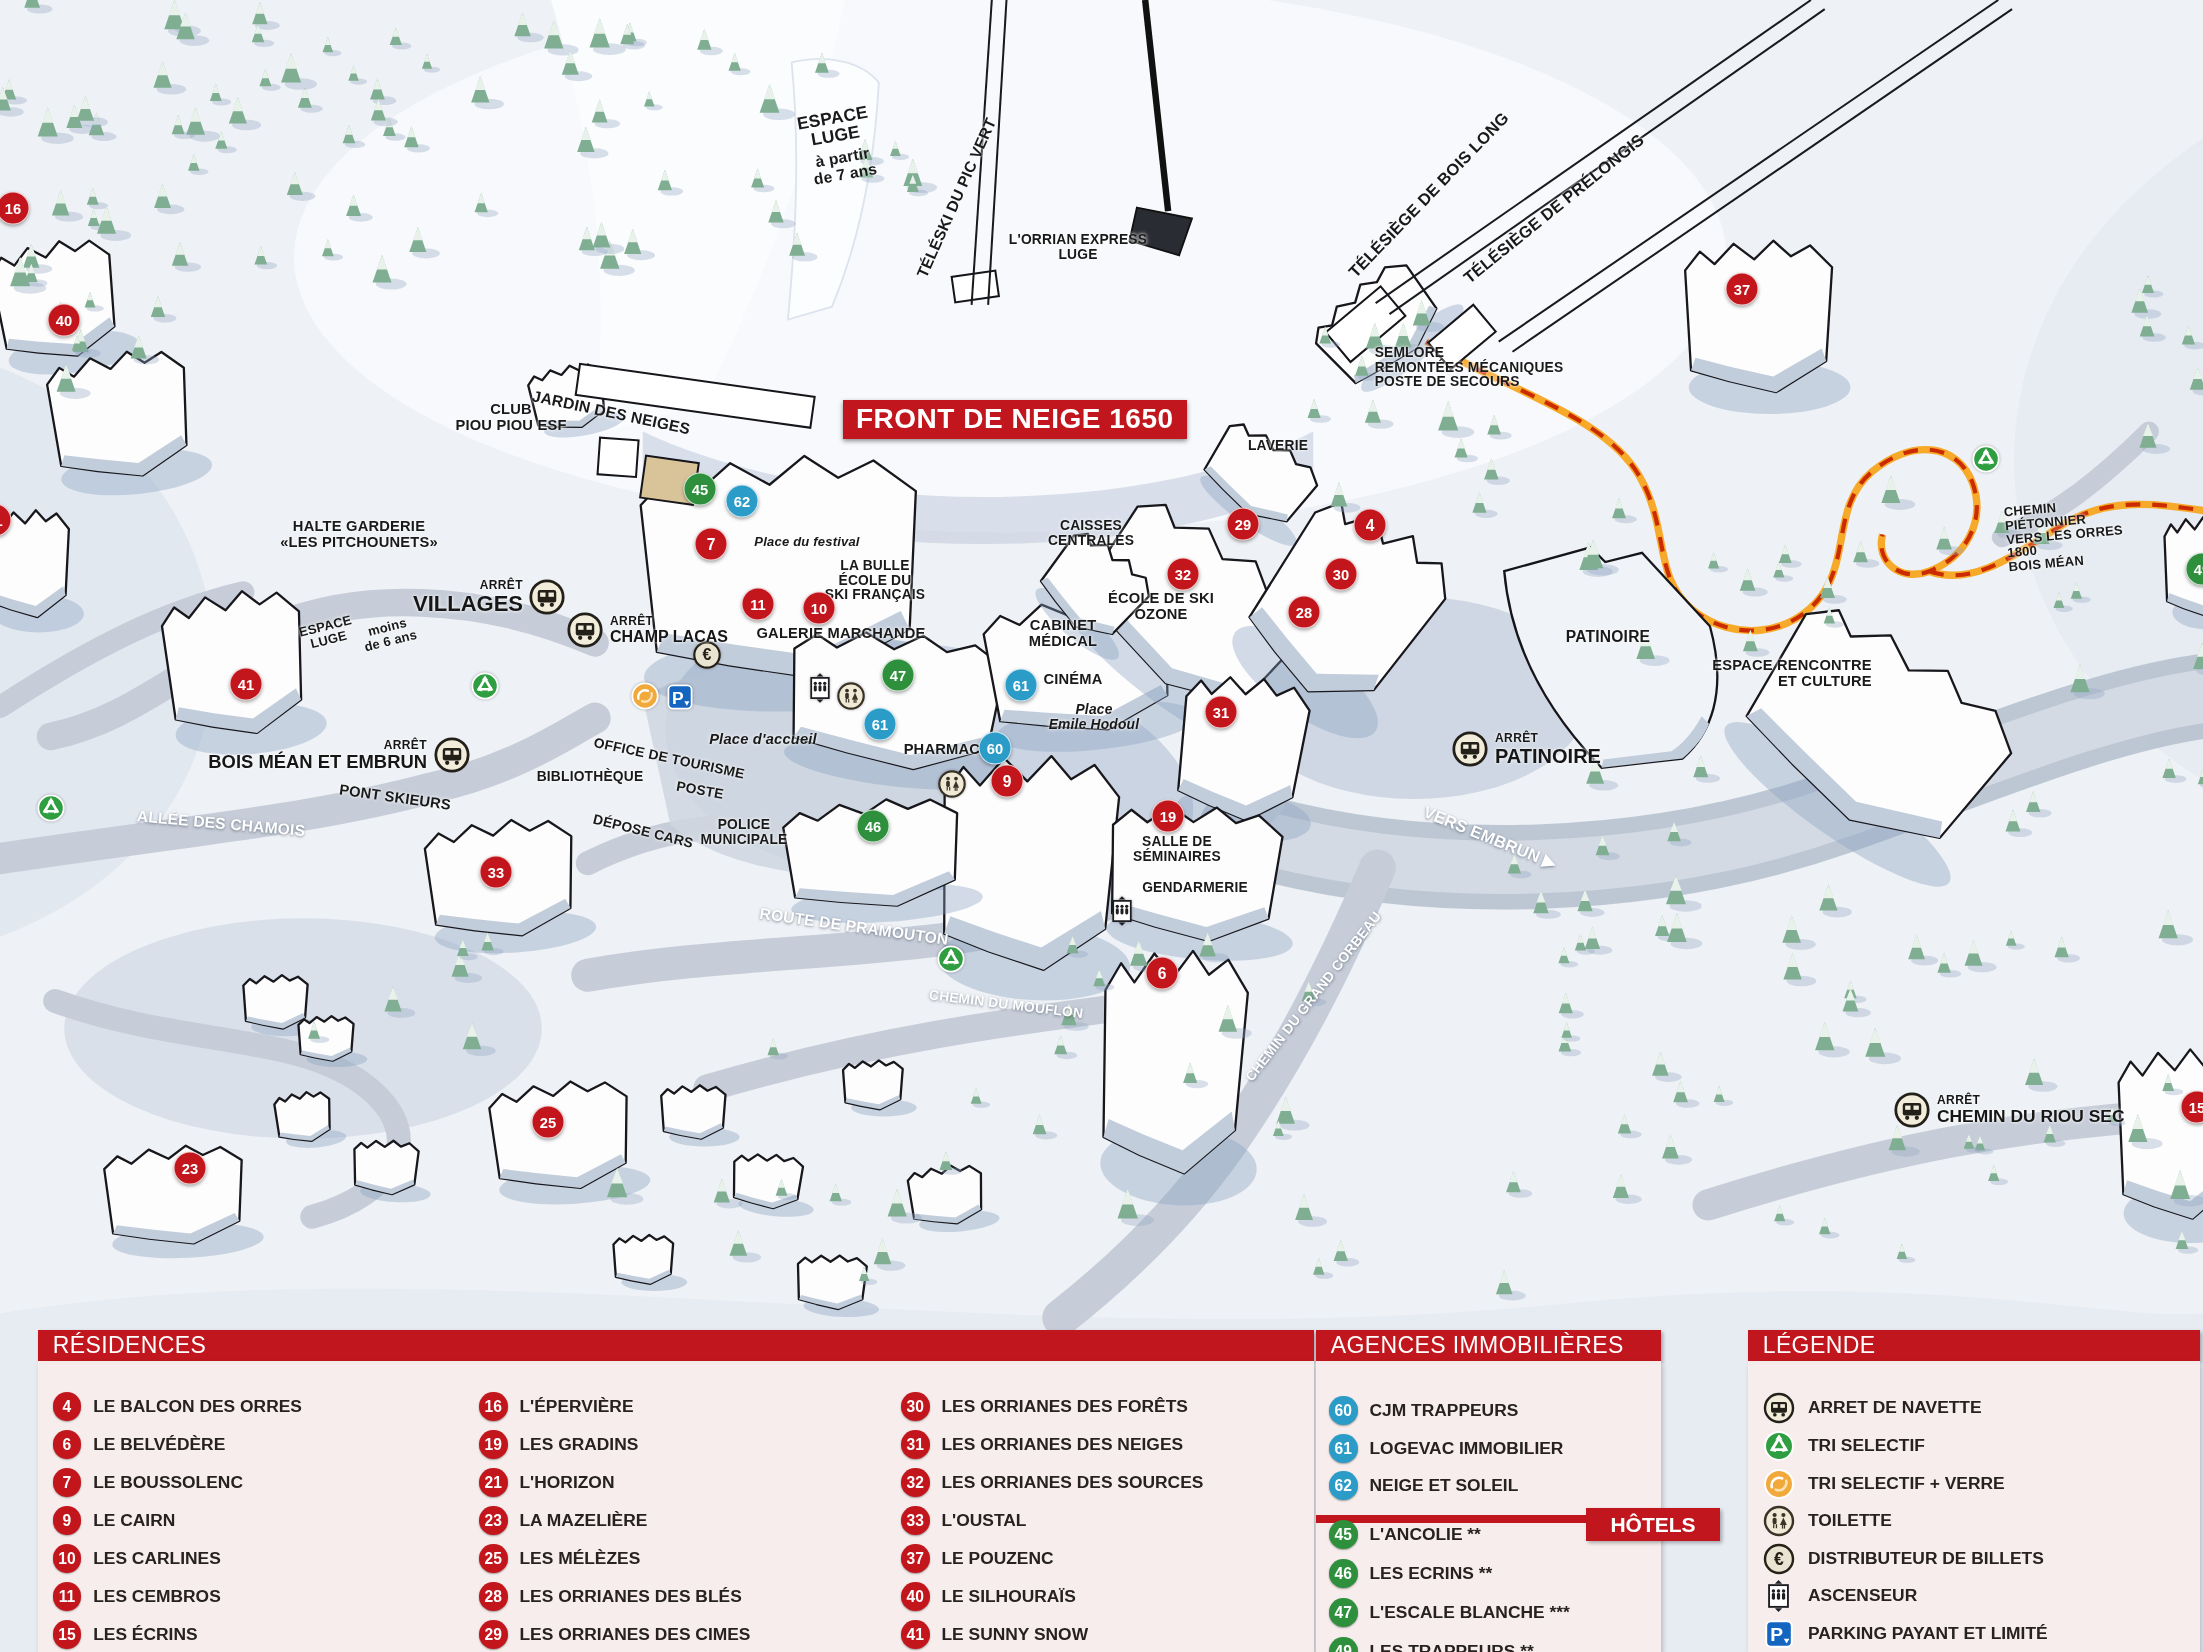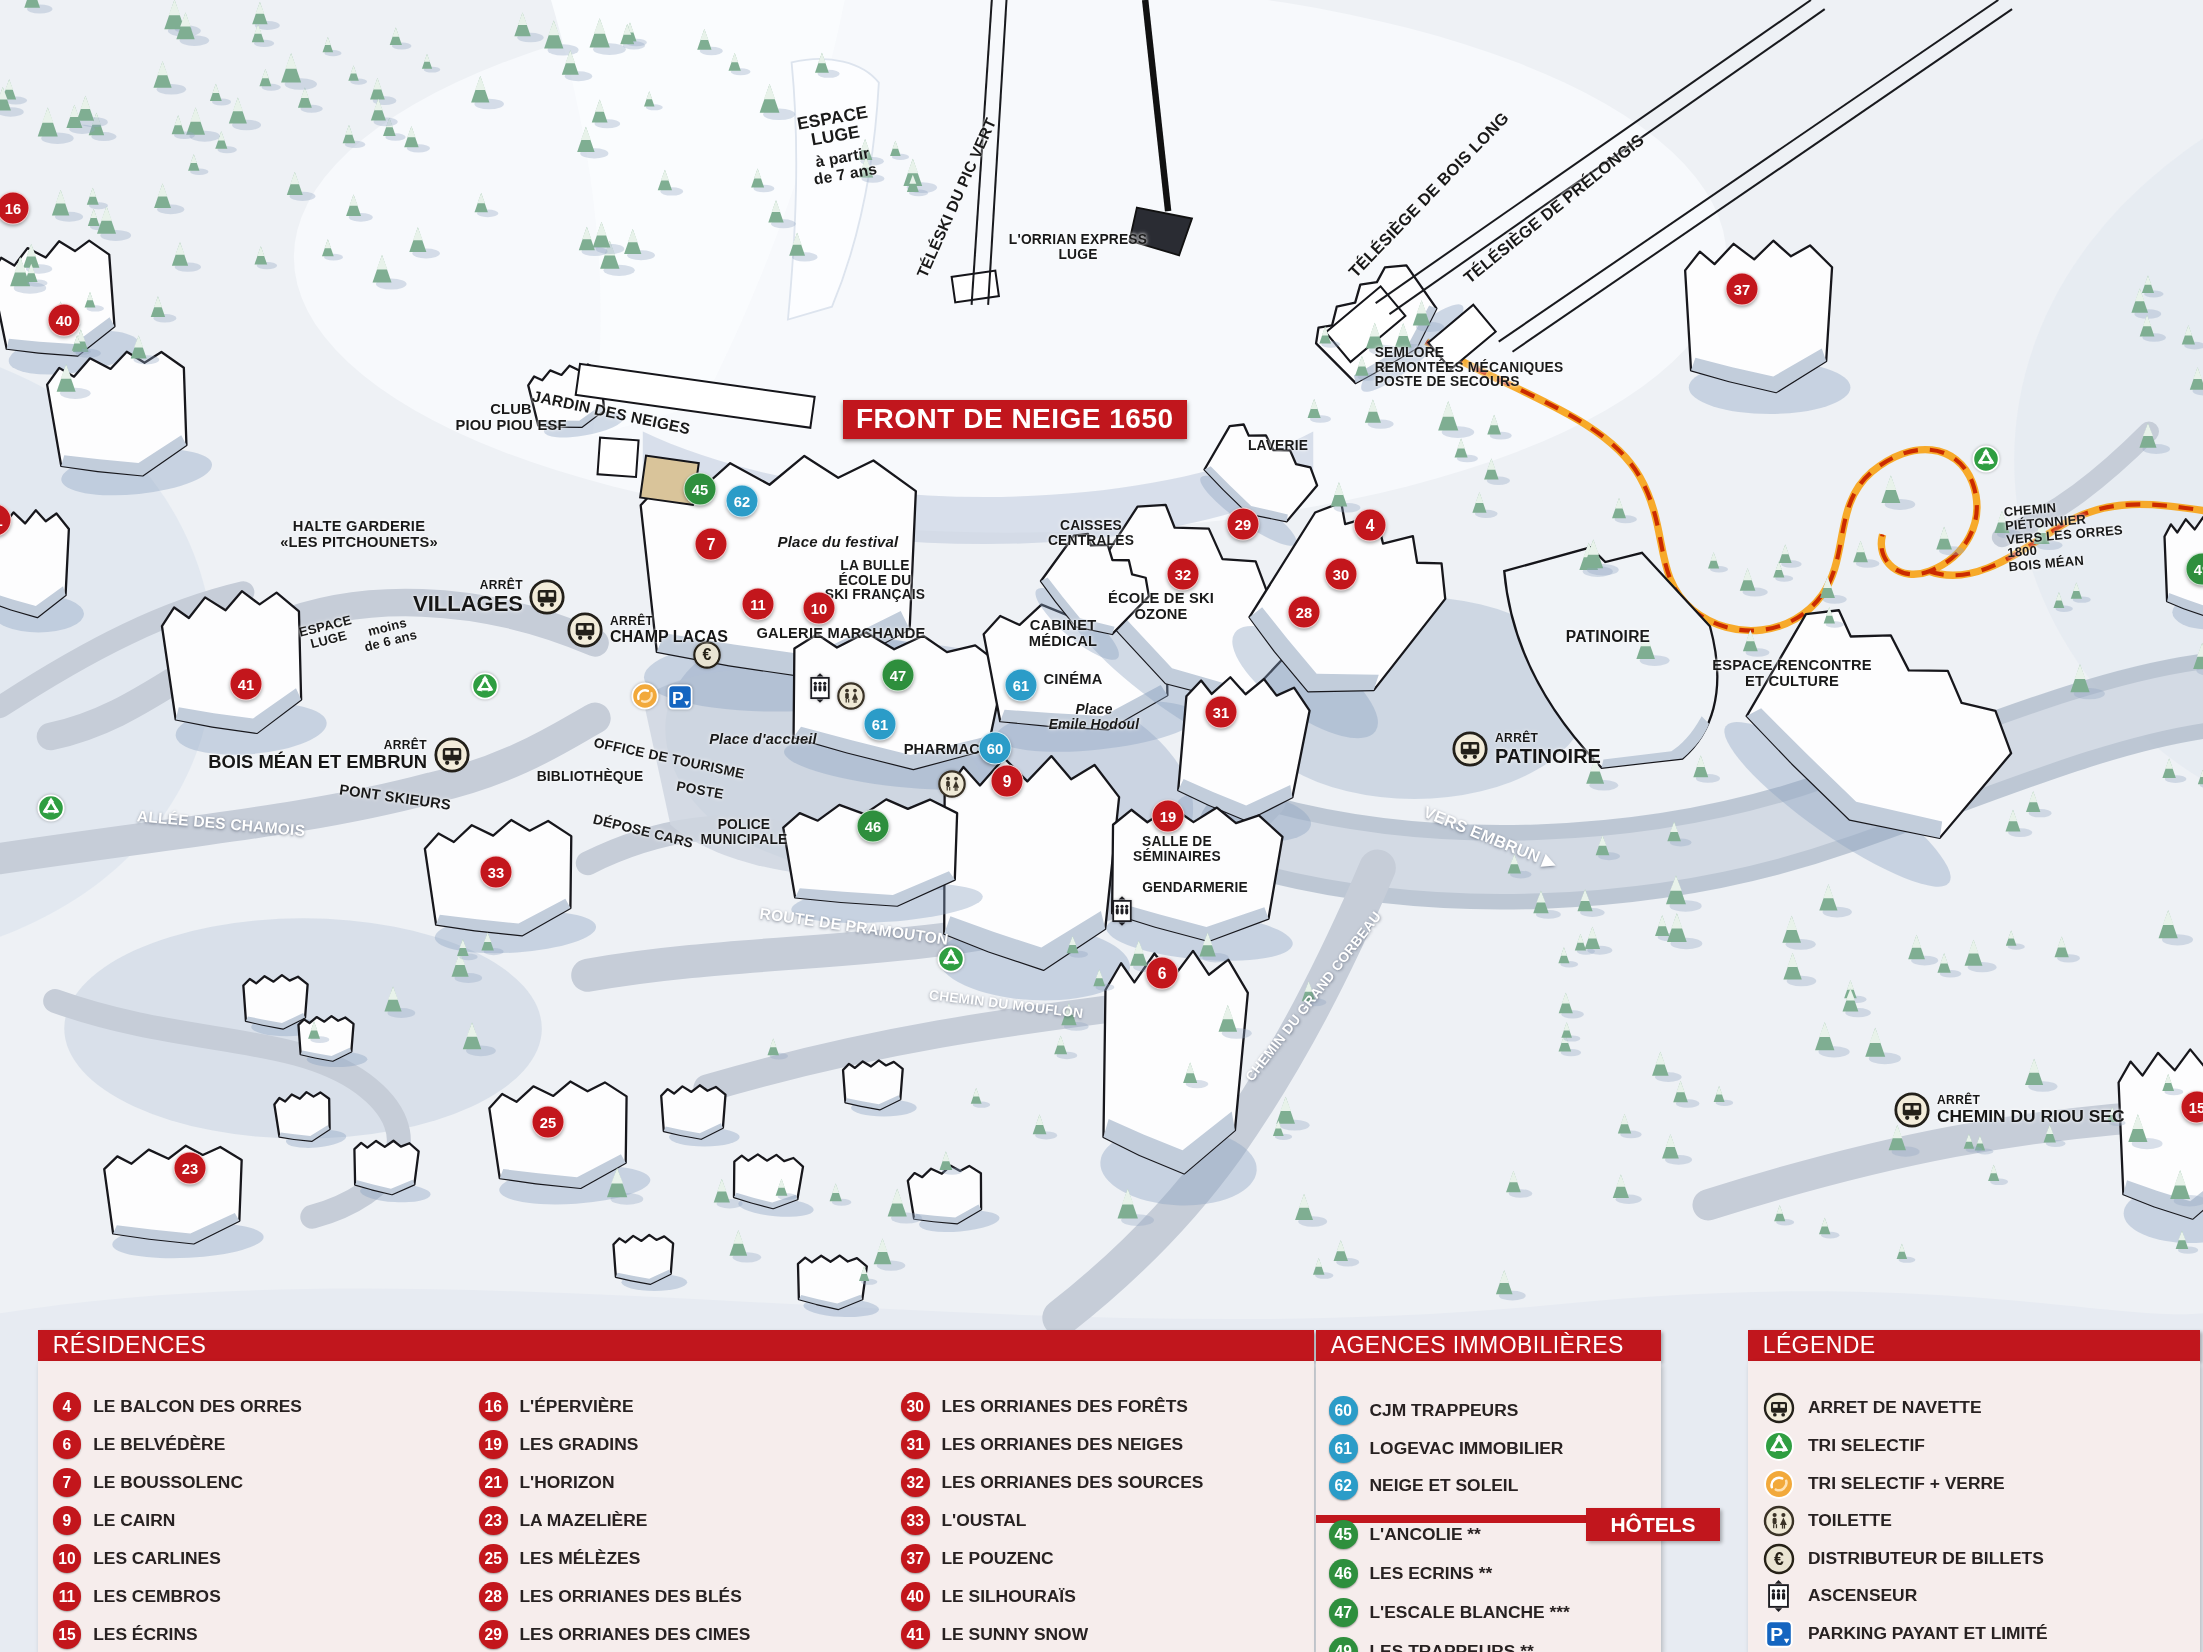--- a/index.html
+++ b/index.html
@@ -1338,21 +1338,21 @@
 POSTE DE SECOURS</div>
         <div class="lbl" style="left: 1278px; top: 446px; font-size: 13.8px; transform: translate(-50%, -50%) rotate(0deg);">LAVERIE</div>
         <div class="lbl" style="left: 1091px; top: 534px; font-size: 13.8px; transform: translate(-50%, -50%) rotate(0deg);">CAISSES
 CENTRALES</div>
         <div class="lbl" style="left: 359px; top: 535px; font-size: 14.7px; transform: translate(-50%, -50%) rotate(0deg);">HALTE GARDERIE
 «LES PITCHOUNETS»</div>
         <div class="lbl" style="left: 327px; top: 633px; font-size: 13px; transform: translate(-50%, -50%) rotate(-14deg); font-weight: 600;">ESPACE
 LUGE</div>
         <div class="lbl" style="left: 389px; top: 634px; font-size: 13px; transform: translate(-50%, -50%) rotate(-14deg); font-weight: 600;">moins
 de 6 ans</div>
-        <div class="lbl i" style="left: 838px; top: 542px; font-size: 15px; transform: translate(-50%, -50%) rotate(0deg);">Place du festival</div>
+        <div class="lbl i" style="left: 807px; top: 542px; font-size: 13px; transform: translate(-50%, -50%) rotate(0deg);">Place du festival</div>
         <div class="lbl" style="left: 875px; top: 581px; font-size: 13.8px; transform: translate(-50%, -50%) rotate(0deg);">LA BULLE
 ÉCOLE DU
 SKI FRANÇAIS</div>
         <div class="lbl" style="left: 841px; top: 634px; font-size: 14.7px; transform: translate(-50%, -50%) rotate(0deg);">GALERIE MARCHANDE</div>
         <div class="lbl" style="left: 1063px; top: 634px; font-size: 14.7px; transform: translate(-50%, -50%) rotate(0deg);">CABINET
 MÉDICAL</div>
         <div class="lbl" style="left: 1161px; top: 607px; font-size: 14.7px; transform: translate(-50%, -50%) rotate(0deg);">ÉCOLE DE SKI
 OZONE</div>
         <div class="lbl" style="left: 1073px; top: 680px; font-size: 14.7px; transform: translate(-50%, -50%) rotate(0deg);">CINÉMA</div>
         <div class="lbl i" style="left: 1094px; top: 718px; font-size: 13.8px; transform: translate(-50%, -50%) rotate(0deg);">Place
@@ -1368,21 +1368,21 @@
         <div class="lbl" style="left: 395px; top: 798px; font-size: 14.7px; transform: translate(-50%, -50%) rotate(8deg);">PONT SKIEURS</div>
         <div class="lbl w" style="left: 221px; top: 824px; font-size: 15.6px; transform: translate(-50%, -50%) rotate(5deg);">ALLÉE DES CHAMOIS</div>
         <div class="lbl w" style="left: 854px; top: 927px; font-size: 15.6px; transform: translate(-50%, -50%) rotate(8deg);">ROUTE DE PRAMOUTON</div>
         <div class="lbl w" style="left: 1006px; top: 1005px; font-size: 13.8px; transform: translate(-50%, -50%) rotate(7deg);">CHEMIN DU MOUFLON</div>
         <div class="lbl w" style="left: 1314px; top: 997px; font-size: 13.8px; transform: translate(-50%, -50%) rotate(-52deg);">CHEMIN DU GRAND CORBEAU</div>
         <div class="lbl w" style="left: 1490px; top: 838px; font-size: 16.5px; transform: translate(-50%, -50%) rotate(22deg);">VERS EMBRUN ▶</div>
         <div class="lbl" style="left: 1177px; top: 850px; font-size: 13.8px; transform: translate(-50%, -50%) rotate(0deg);">SALLE DE
 SÉMINAIRES</div>
         <div class="lbl" style="left: 1195px; top: 888px; font-size: 13.8px; transform: translate(-50%, -50%) rotate(0deg);">GENDARMERIE</div>
         <div class="lbl" style="left: 1608px; top: 637px; font-size: 15.6px; transform: translate(-50%, -50%) rotate(0deg);">PATINOIRE</div>
-        <div class="lbl" style="left: 1792px; top: 674px; font-size: 14.7px; transform: translate(-50%, -50%) rotate(0deg); text-align: center;">ESPACE RENCONTRE
+        <div class="lbl" style="left: 1792px; top: 674px; font-size: 14.7px; transform: translate(-50%, -50%) rotate(0deg); text-align: right;">ESPACE RENCONTRE
 ET CULTURE</div>
         <div class="lbl" style="left: 2072px; top: 534px; font-size: 13px; transform: translate(-50%, -50%) rotate(-5deg); font-weight: 600; text-align: left;">CHEMIN PIÉTONNIER
 VERS LES ORRES 1800
 BOIS MÉAN</div>
         <div class="mk" style="left: 13px; top: 208px; background: rgb(195, 22, 28); font-size: 14.7px;">16</div>
         <div class="mk" style="left: 64px; top: 320px; background: rgb(195, 22, 28); font-size: 14.7px;">40</div>
         <div class="mk" style="left: 246px; top: 684px; background: rgb(195, 22, 28); font-size: 14.7px;">41</div>
         <div class="mk" style="left: -5.5px; top: 520px; background: rgb(195, 22, 28); font-size: 14.7px;">21</div>
         <div class="mk" style="left: 496px; top: 872px; background: rgb(195, 22, 28); font-size: 14.7px;">33</div>
         <div class="mk" style="left: 190px; top: 1168px; background: rgb(195, 22, 28); font-size: 14.7px;">23</div>

